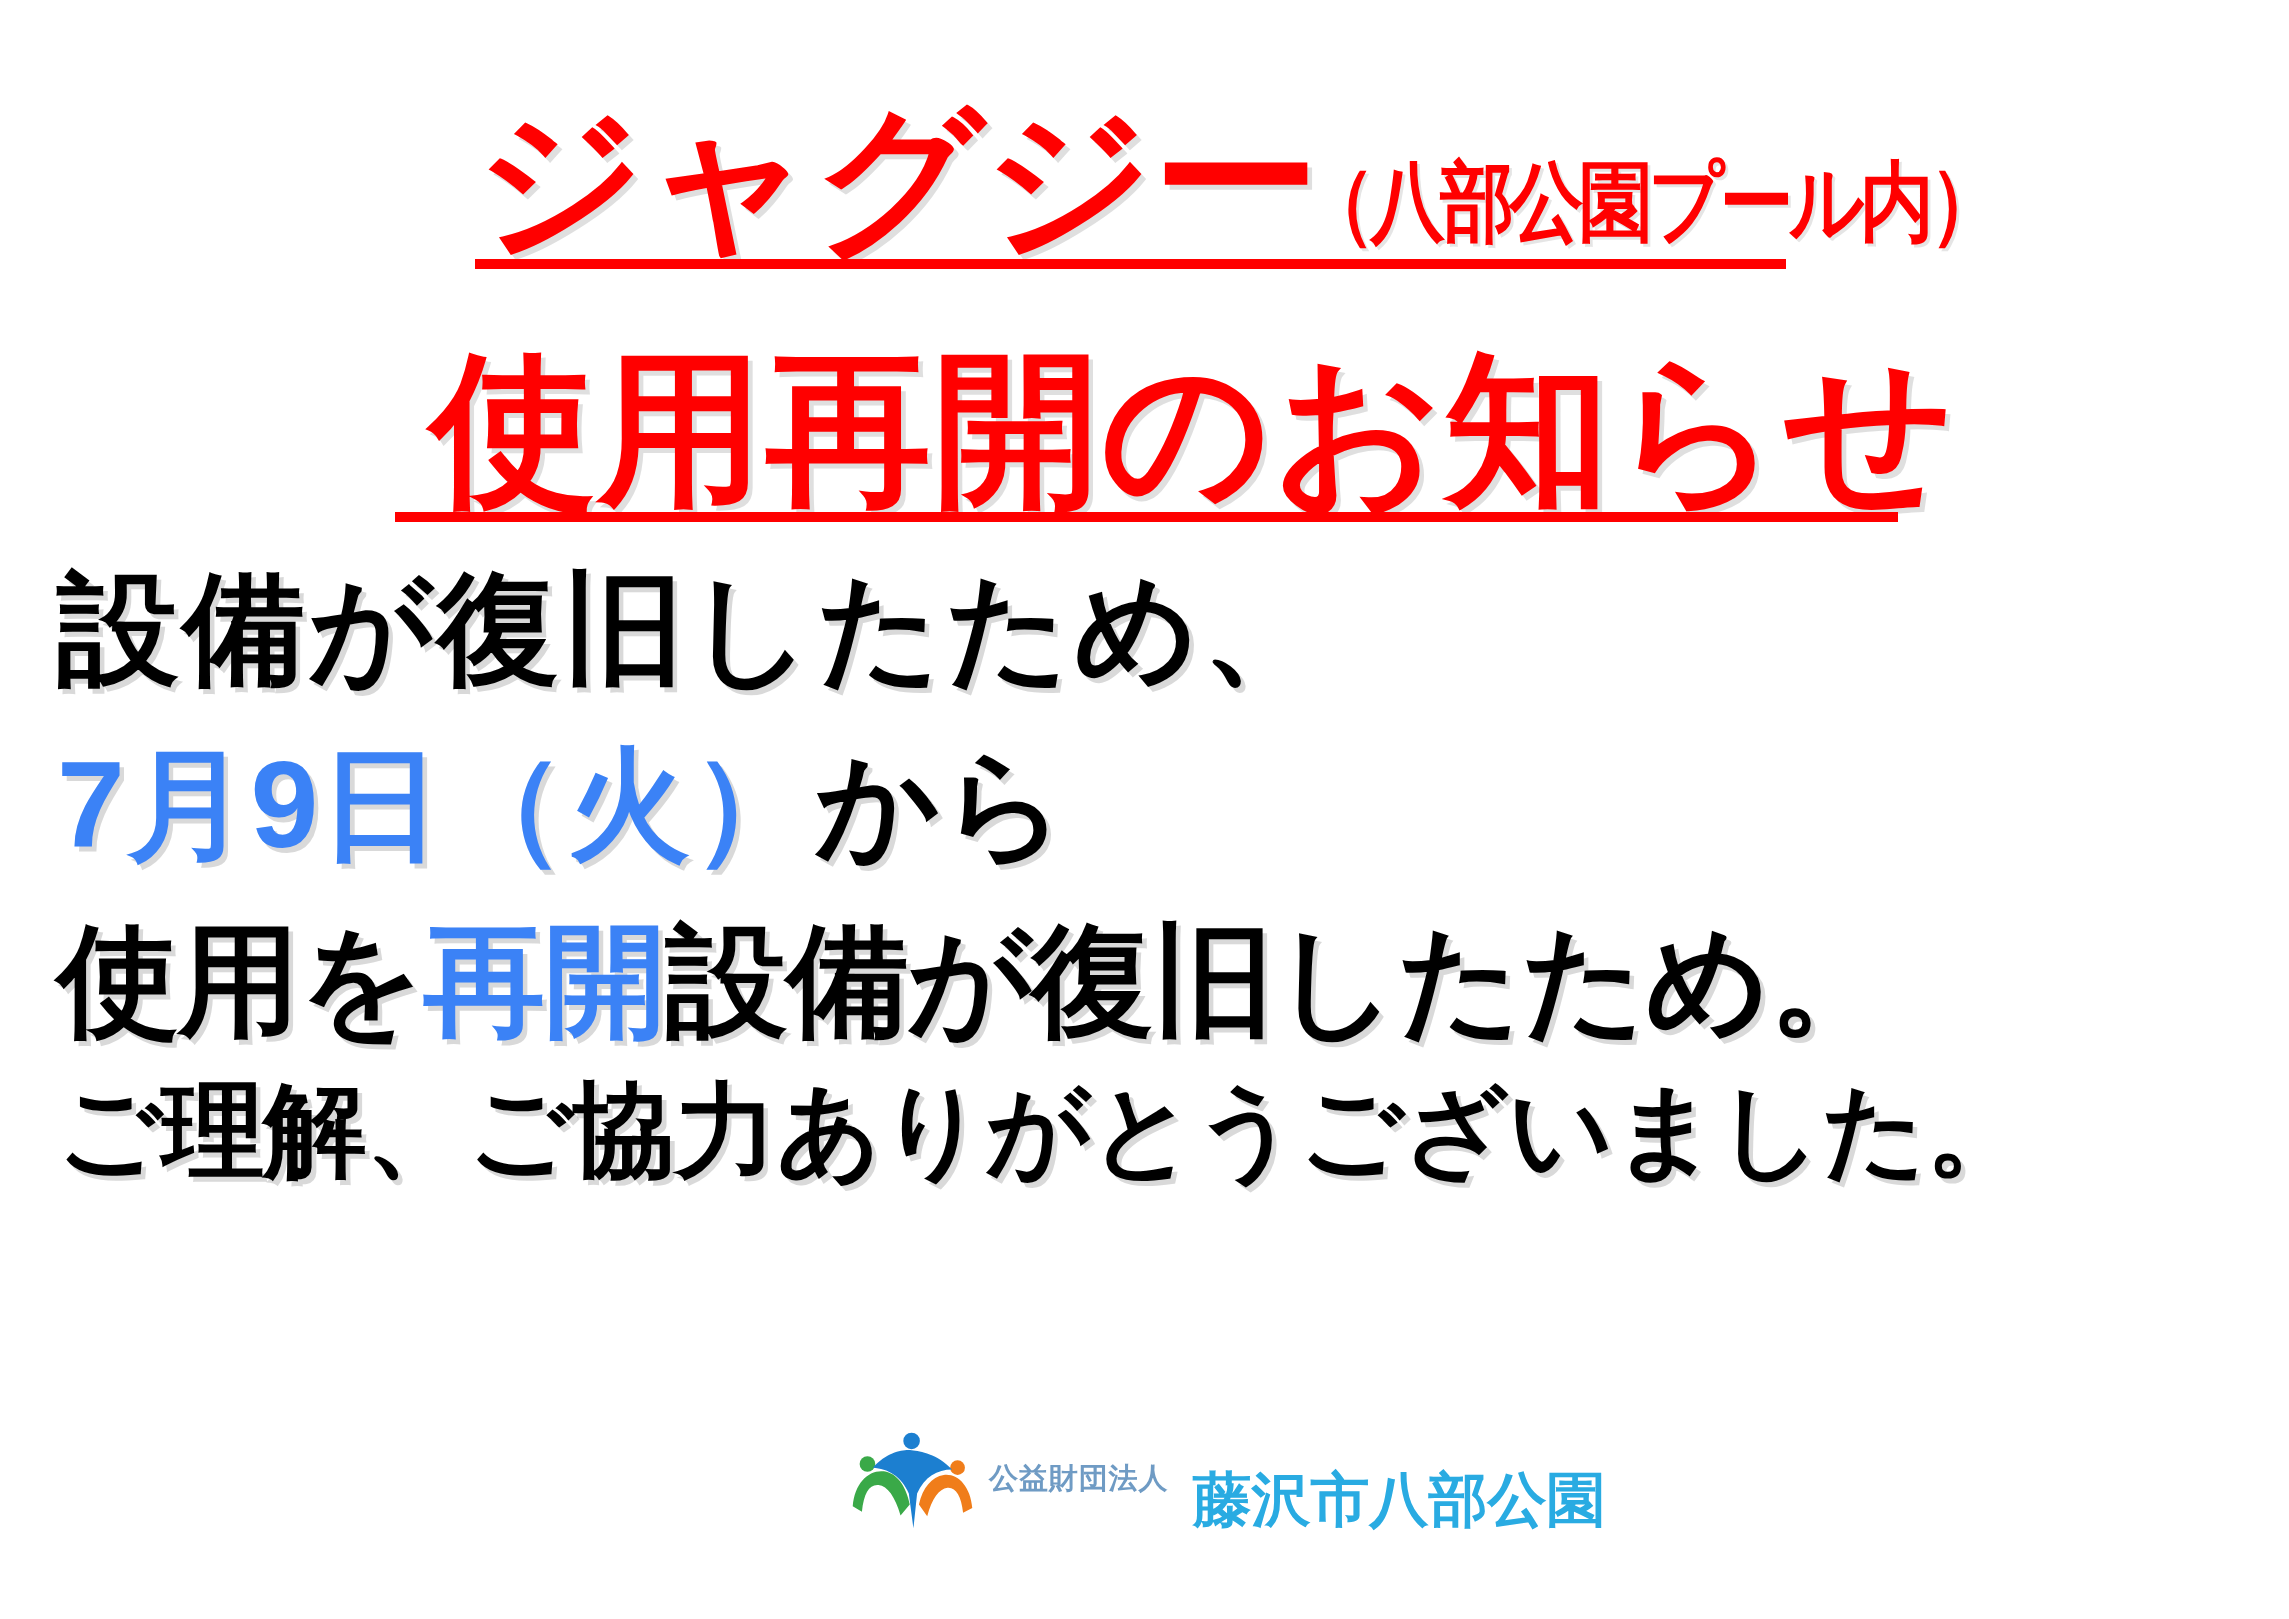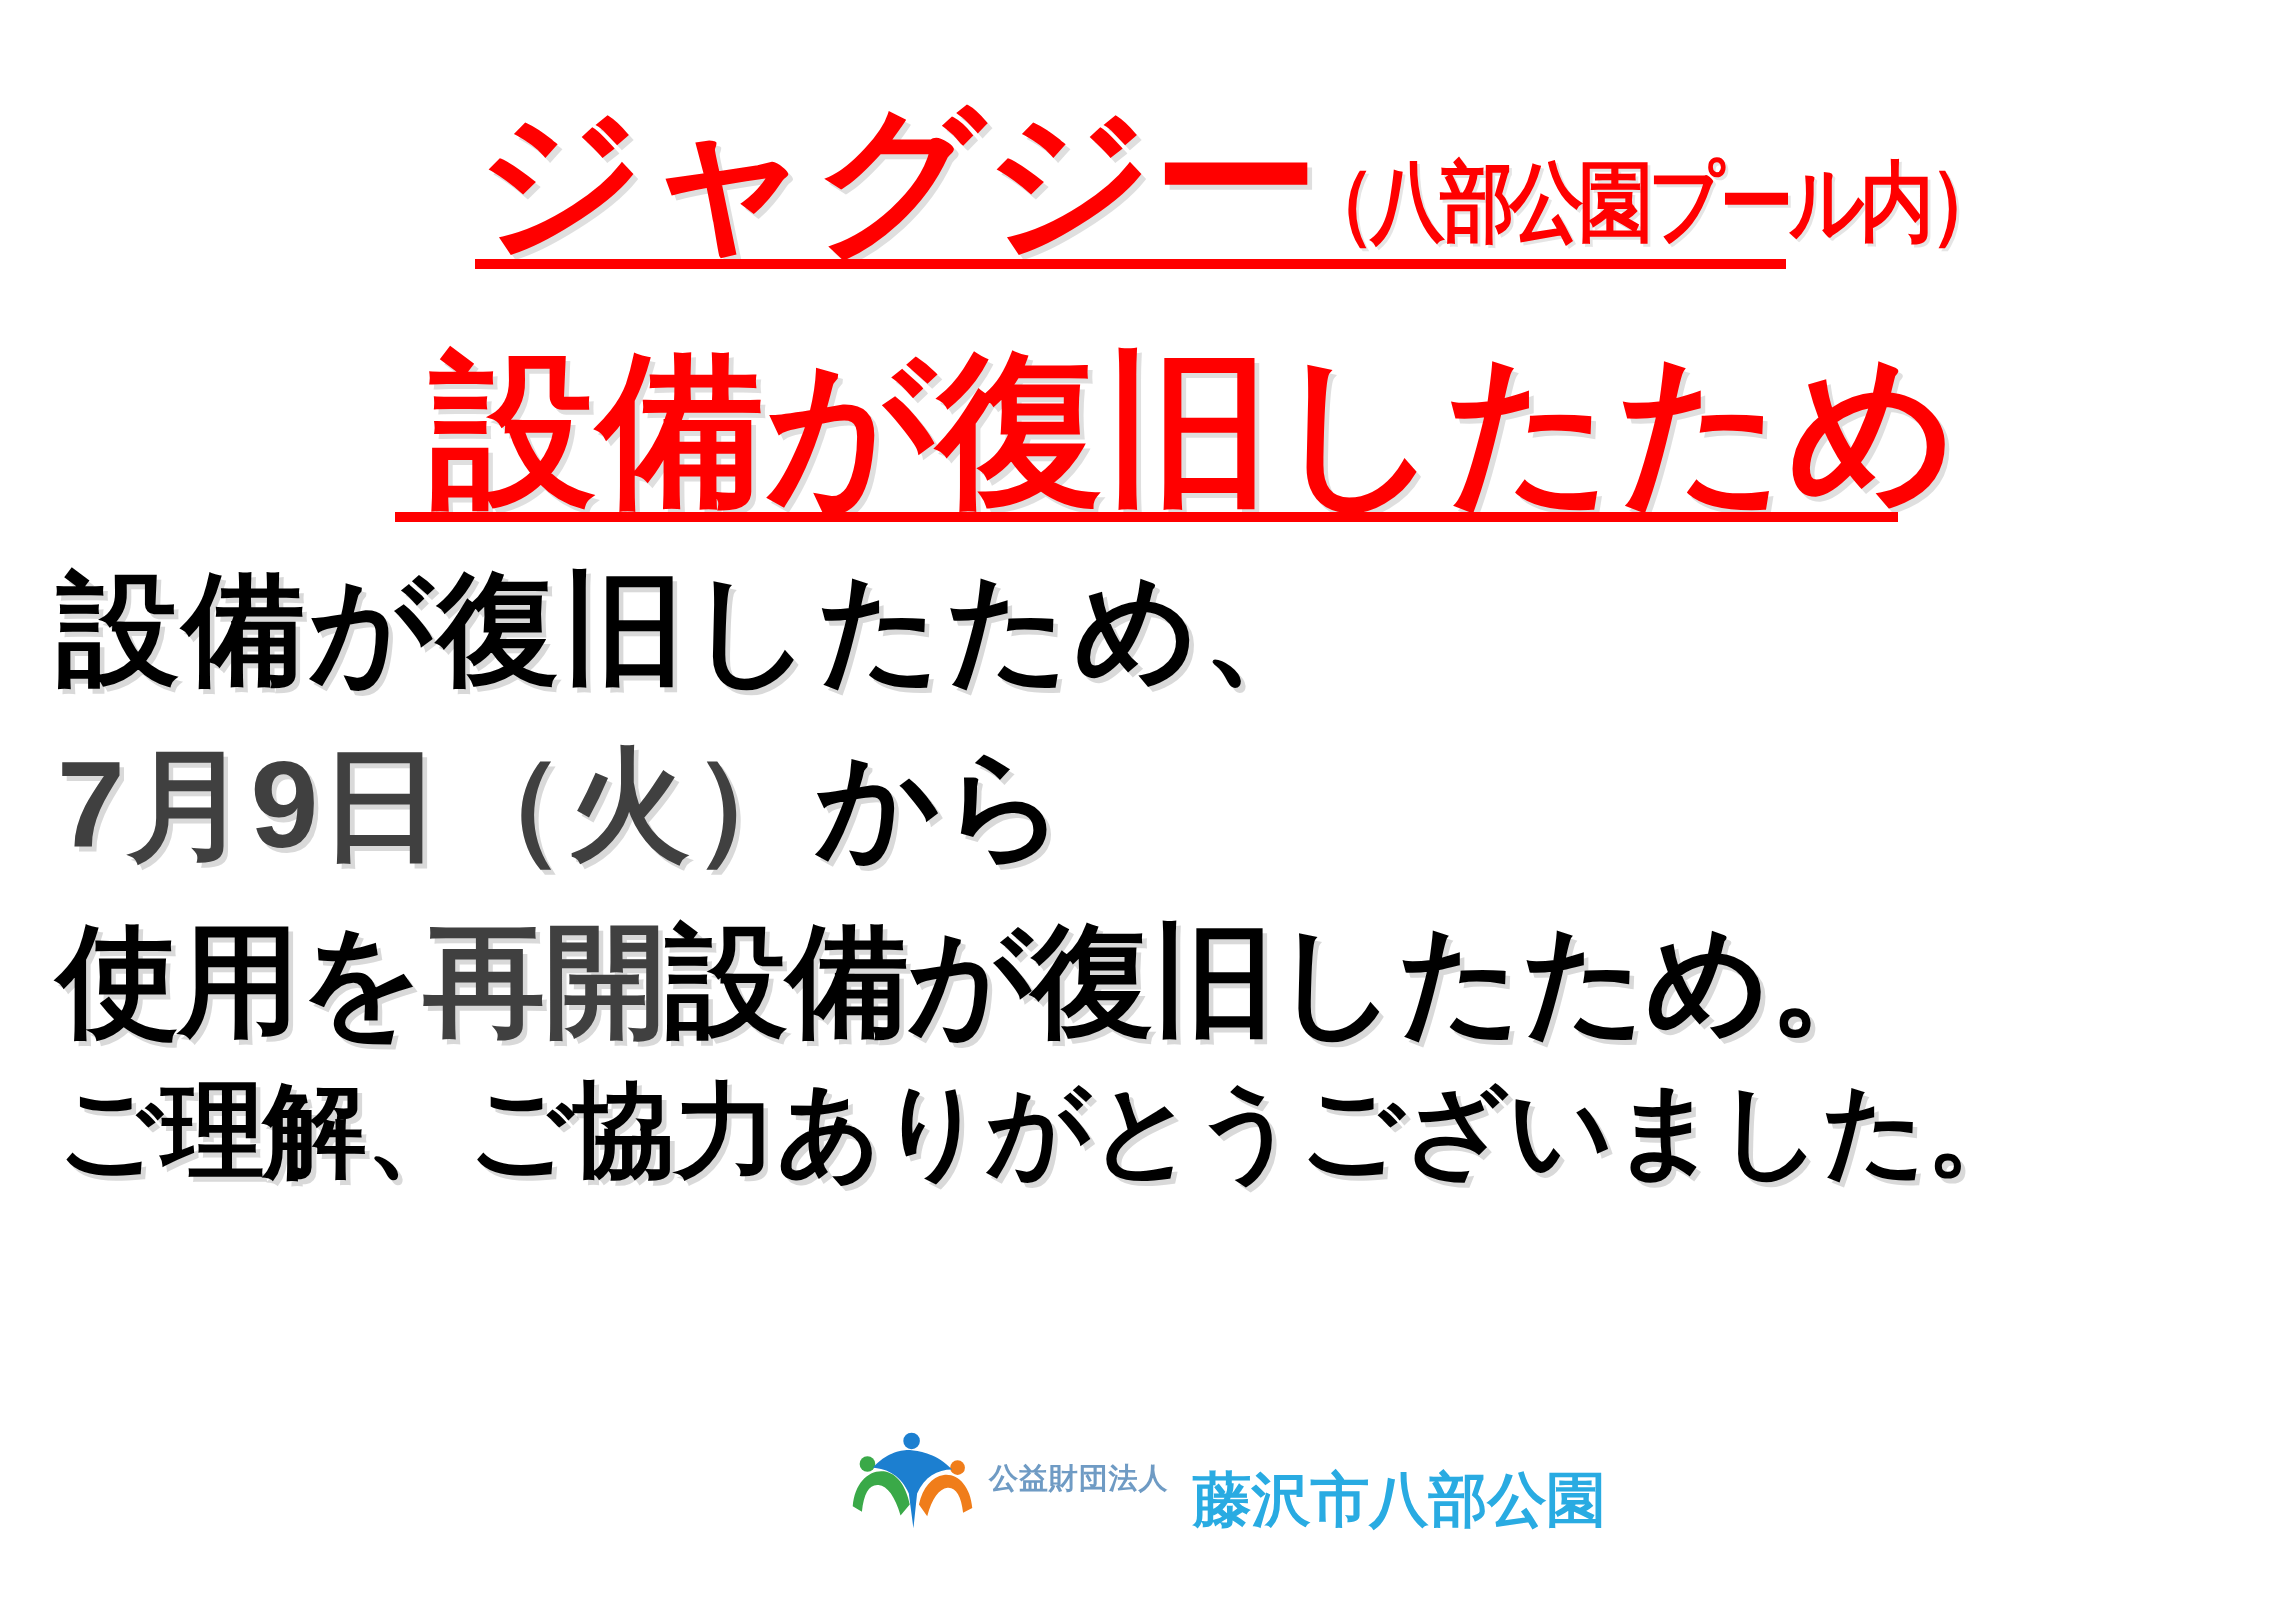--- a/index.html
+++ b/index.html
@@ -137,21 +137,21 @@
     letter-spacing: -0.9px;
     margin-bottom: 37px;
   }
 
   .body-line-4 {
     font-size: 103px;
     letter-spacing: -0.9px;
   }
 
   .red-em {
-    color: #404040;
+    color: #3b82f6;
   }
 
   
   .footer {
     position: absolute;
     left: 849px;
     top: 1429px;
     display: flex;
     align-items: center;
     white-space: nowrap;
@@ -206,21 +206,21 @@
 
   <div class="heading-1">
     <div class="heading-1-row">
       <span class="h1-main">ジャグジー</span>
       <span class="h1-sub">（八部公園プール内）</span>
     </div>
     <div class="rule-1"></div>
   </div>
 
   <div class="heading-2">
-    <div class="h2-main">設備が復旧したため</div>
+    <div class="h2-main">使用再開のお知らせ</div>
     <div class="rule-2"></div>
   </div>
 
   <div class="body-block">
 
     <div class="body-line body-line-1">
       <span>設備が復旧したため、</span>
     </div>
 
     <div class="body-line body-line-2">

